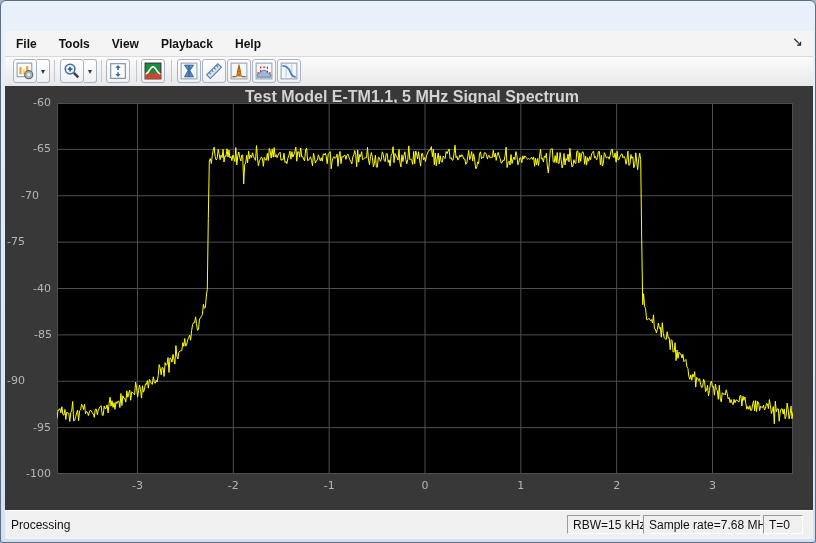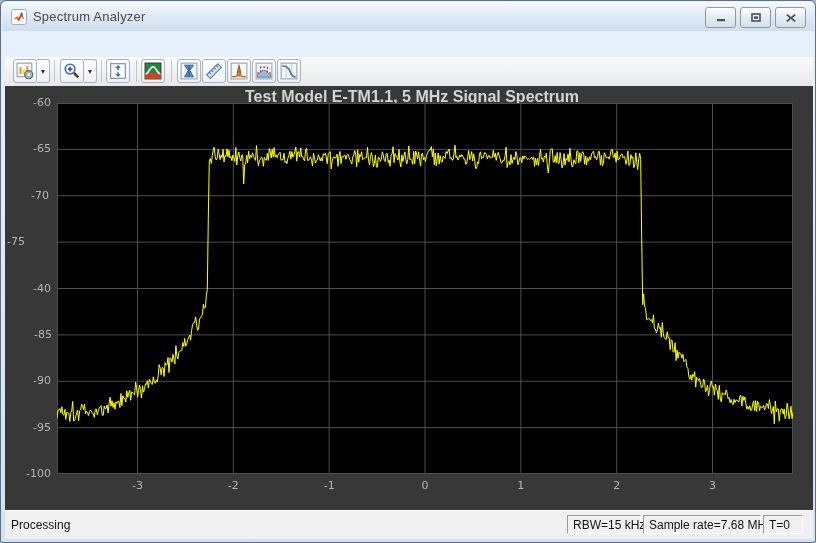--- a/index.html
+++ b/index.html
@@ -30,47 +30,29 @@
   
   .statusbar{position:absolute;top:509px;left:4px;width:808px;height:28px;background:#f0f0f0;border-top:1px solid #ffffff;}
   .status-left{position:absolute;left:6px;top:7px;font-size:12px;color:#111;}
   .sbox{position:absolute;top:4px;height:19px;border:1px solid;border-color:#9a9a9a #ffffff #ffffff #9a9a9a;background:#f0f0f0;font-size:12px;color:#111;display:flex;align-items:center;padding:0 5px;box-sizing:border-box;white-space:nowrap;}
 </style>
 </head>
 <body>
 
 <div class="frame">
 
-  <div class="titlebar">
-    <svg class="app-icon" viewBox="0 0 16 16">
-      <rect x="0.5" y="0.5" width="15" height="15" rx="2" fill="#fdfdfd" stroke="#9eb0c4"></rect>
-      <path d="M2.5 10 L6 7.5 L7.5 9 L10.5 3 L13.5 11.5 L10.5 7.5 L8 12.5 L5.5 9.5 Z" fill="#d4502a"></path>
-      <path d="M10.5 3 L12 5.5 L10.8 6.8 Z" fill="#27409a"></path>
-    </svg>
-    <span class="title-text">Spectrum Analyzer</span>
-    <div class="winbtns">
-      <div class="winbtn">
-        <svg width="12" height="10" viewBox="0 0 12 10">
-            <rect x="2" y="6" width="8" height="2.2" fill="#46525f"></rect>
-          </svg>
-      </div>
-      <div class="winbtn">
-        <svg width="12" height="10" viewBox="0 0 12 10">
-            <rect x="2" y="1" width="8" height="7" fill="none" stroke="#46525f" stroke-width="1.6"></rect>
-            <rect x="4" y="3.4" width="4" height="2.4" fill="#46525f"></rect>
-          </svg>
-      </div>
-      <div class="winbtn">
-        <svg width="12" height="10" viewBox="0 0 12 10">
-            <path d="M2.5 1 L6 4 L9.5 1 L10.8 2.2 L7.4 5 L10.8 7.8 L9.5 9 L6 6 L2.5 9 L1.2 7.8 L4.6 5 L1.2 2.2 Z" fill="#46525f"></path>
-          </svg>
-      </div>
-    </div>
+
+  <div class="menubar">
+    <span class="menu-item">File</span>
+    <span class="menu-item">Tools</span>
+    <span class="menu-item">View</span>
+    <span class="menu-item">Playback</span>
+    <span class="menu-item">Help</span>
+    <span class="dock-arrow">↘</span>
   </div>
-
 
   <div class="toolbar">
     <div class="tbtn" style="left:8px">
       <svg width="18" height="18" viewBox="0 0 16 16">
         <rect x="1" y="1" width="13" height="12" fill="#ffffff" stroke="#8fa0b4"></rect>
         <rect x="3" y="4.5" width="2" height="6.5" fill="#f0a030"></rect>
         <rect x="6" y="6.5" width="2" height="4.5" fill="#ffd24d"></rect>
         <rect x="9" y="3.5" width="2" height="7.5" fill="#f0a030"></rect>
         <circle cx="11.3" cy="11.3" r="3.6" fill="#aab2ba" stroke="#5d6670"></circle>
         <circle cx="11.3" cy="11.3" r="1.3" fill="#eef1f4"></circle>
@@ -178,25 +160,25 @@
     <div id="tick-layer">
         <div class="tick" style="left: 132.5px; top: 393px; transform: translateX(-50%);">-3</div>
         <div class="tick" style="left: 228.333px; top: 393px; transform: translateX(-50%);">-2</div>
         <div class="tick" style="left: 324.167px; top: 393px; transform: translateX(-50%);">-1</div>
         <div class="tick" style="left: 420px; top: 393px; transform: translateX(-50%);">0</div>
         <div class="tick" style="left: 515.833px; top: 393px; transform: translateX(-50%);">1</div>
         <div class="tick" style="left: 611.667px; top: 393px; transform: translateX(-50%);">2</div>
         <div class="tick" style="left: 707.5px; top: 393px; transform: translateX(-50%);">3</div>
         <div class="tick" style="left: 2px; width: 44px; text-align: right; top: 10px;">-60</div>
         <div class="tick" style="left: 2px; width: 44px; text-align: right; top: 56.375px;">-65</div>
-        <div class="tick" style="left: 0; width: 44px; text-align: right; top: 102.75px;">-70</div>
+        <div class="tick" style="left: 16px; width: 44px; text-align: left; top: 102.75px;">-70</div>
         <div class="tick" style="left: 2px; width: 44px; text-align: left; top: 149.125px;">-75</div>
         <div class="tick" style="left: 2px; width: 44px; text-align: right; top: 195.5px;">-40</div>
         <div class="tick" style="left: 16px; width: 44px; text-align: center; top: 241.875px;">-85</div>
-        <div class="tick" style="left: 2px; width: 44px; text-align: right; top: 288.25px;">-90</div>
+        <div class="tick" style="left: 2px; width: 44px; top: 288.25px;">-90</div>
         <div class="tick" style="left: 2px; width: 44px; text-align: right; top: 334.625px;">-95</div>
         <div class="tick" style="left: 2px; width: 44px; text-align: right; top: 381px;">-100</div>
       </div>
   </div>
 
   <div class="statusbar">
     <span class="status-left">Processing</span>
     <span class="sbox" style="left:562px;width:74px">RBW=15 kHz</span>
     <span class="sbox" style="left:638px;width:118px">Sample rate=7.68 MHz</span>
     <span class="sbox" style="left:758px;width:40px">T=0</span>

